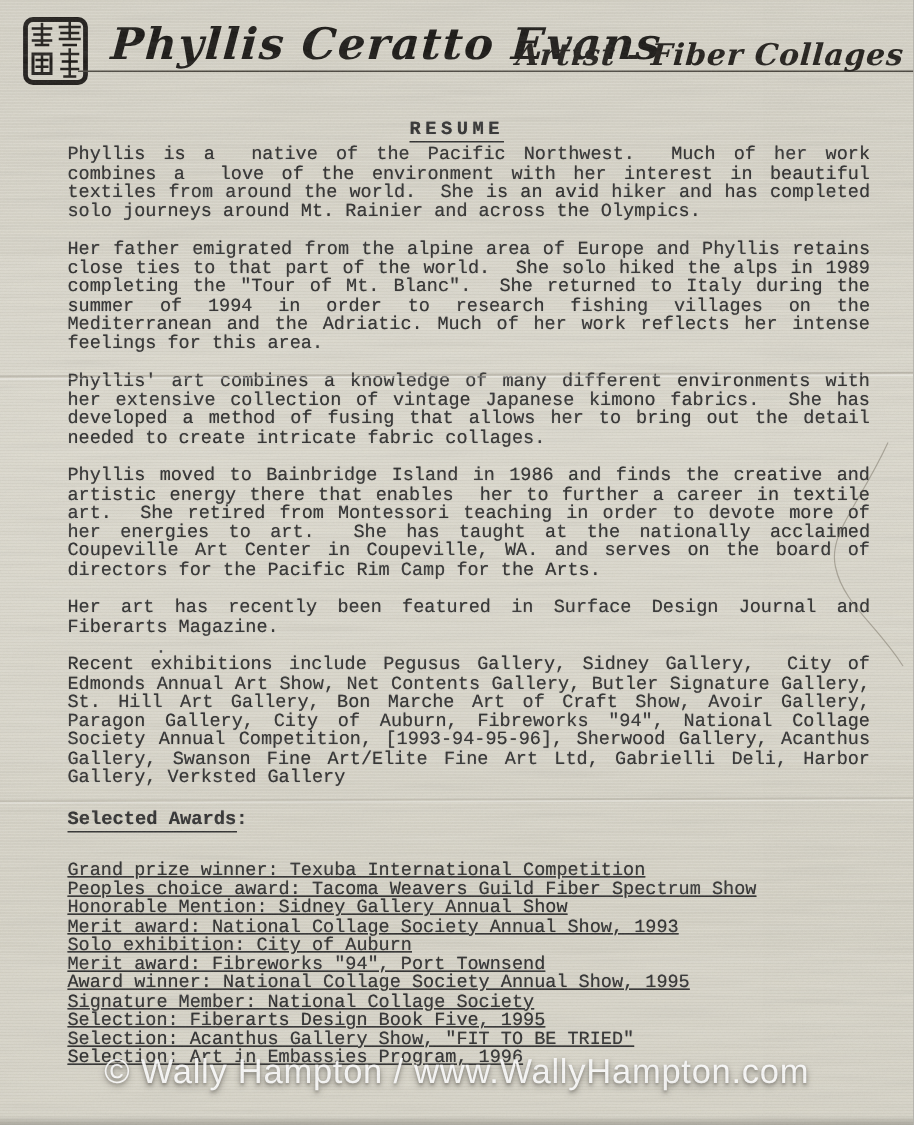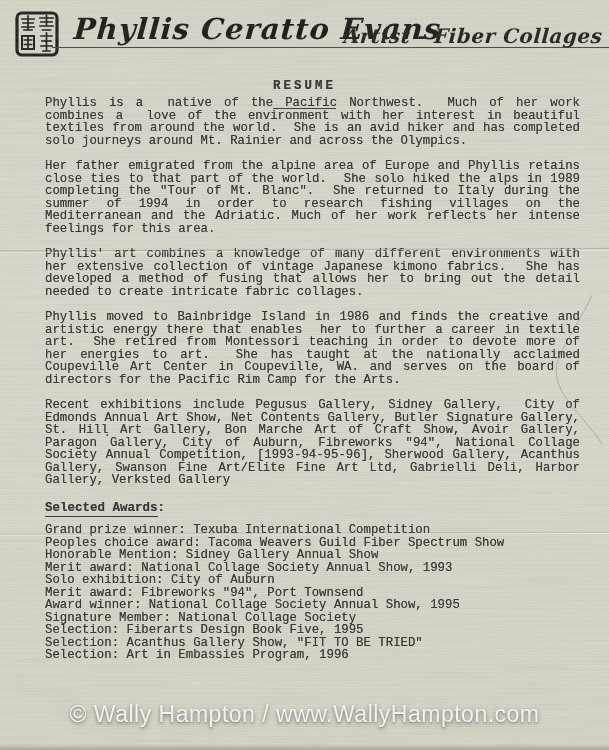--- a/index.html
+++ b/index.html
@@ -34,41 +34,41 @@
     font-style:italic;font-weight:bold;
     font-size:20px;letter-spacing:0.5px;color:#1c1915;
     transform:skewX(-4deg);
     white-space:nowrap;
   }
   
   .doc-title-wrap{position:absolute;left:0;right:0;top:76px;text-align:center;}
   .doc-title{
     display:inline-block;
     font-size:12.5px;font-weight:bold;letter-spacing:3px;
-    border-bottom:1px solid #2b2b2b;padding-bottom:15px;
+    border-bottom:1px solid #2b2b2b;padding-bottom:1px;
     text-shadow:0 0 0.5px rgba(43,43,43,0.7);
   }
   
   .body-text{
     position:absolute;left:45px;top:97px;width:535px;
     font-size:12.35px;line-height:12.5px;
     text-align:justify;
     text-shadow:0 0 0.5px rgba(43,43,43,0.65);
   }
   .body-text p{margin:0 0 13px 0;}
   .stray-mark{
     position:absolute;left:104px;top:429px;
     font-size:11px;font-weight:bold;color:#3a3a3a;
   }
   .awards-heading{
-    margin:15px 0 10px 0;
+    margin:15px 0 22px 0;
     font-weight:bold;font-size:12.5px;
   }
   .awards-heading .hl{border-bottom:1.2px solid #2b2b2b;padding-bottom:1px;}
-  .awards-list p{margin:0;}
+  .awards-list p{margin:0;text-decoration:underline;}
   
   .watermark{
     position:absolute;left:0;right:0;top:701px;
     text-align:center;
     font-family:"Liberation Sans","DejaVu Sans",sans-serif;
     font-size:23px;font-weight:400;letter-spacing:0.5px;
     color:rgba(255,255,255,0.94);
     text-shadow:0 2px 4px rgba(95,92,84,0.65), 0 1px 2px rgba(95,92,84,0.5);
     white-space:nowrap;
   }
@@ -107,20 +107,21 @@
     <span class="doc-title">RESUME</span>
   </div>
 
   <div class="stray-mark">·</div>
 
   <div class="body-text">
     <p>Phyllis is a&nbsp; native of the Pacific Northwest.&nbsp; Much of her work combines a&nbsp; love of the environment with her interest in beautiful textiles from around the world.&nbsp; She is an avid hiker and has completed solo journeys around Mt. Rainier and across the Olympics.</p>
     <p>Her father emigrated from the alpine area of Europe and Phyllis retains close ties to that part of the world.&nbsp; She solo hiked the alps in 1989 completing the "Tour of Mt. Blanc".&nbsp; She returned to Italy during the summer of 1994 in order to research fishing villages on the Mediterranean and the Adriatic. Much of her work reflects her intense feelings for this area.</p>
     <p>Phyllis' art combines a knowledge of many different environments with her extensive collection of vintage Japanese kimono fabrics.&nbsp; She has developed a method of fusing that allows her to bring out the detail needed to create intricate fabric collages.</p>
     <p>Phyllis moved to Bainbridge Island in 1986 and finds the creative and artistic energy there that enables&nbsp; her to further a career in textile art.&nbsp; She retired from Montessori teaching in order to devote more of her energies to art.&nbsp; She has taught at the nationally acclaimed Coupeville Art Center in Coupeville, WA. and serves on the board of directors for the Pacific Rim Camp for the Arts.</p>
+    <p>Her art has recently been featured in Surface Design Journal and Fiberarts Magazine.</p>
     <p>Recent exhibitions include Pegusus Gallery, Sidney Gallery,&nbsp; City of Edmonds Annual Art Show, Net Contents Gallery, Butler Signature Gallery, St. Hill Art Gallery, Bon Marche Art of Craft Show, Avoir Gallery, Paragon Gallery, City of Auburn, Fibreworks "94", National Collage Society Annual Competition, [1993-94-95-96], Sherwood Gallery, Acanthus Gallery, Swanson Fine Art/Elite Fine Art Ltd, Gabrielli Deli, Harbor Gallery, Verksted Gallery</p>
 
     <div class="awards-heading"><span class="hl">Selected Awards</span><span>:</span></div>
 
     <div class="awards-list">
       <p>Grand prize winner: Texuba International Competition</p>
       <p>Peoples choice award: Tacoma Weavers Guild Fiber Spectrum Show</p>
       <p>Honorable Mention: Sidney Gallery Annual Show</p>
       <p>Merit award: National Collage Society Annual Show, 1993</p>
       <p>Solo exhibition: City of Auburn</p>

